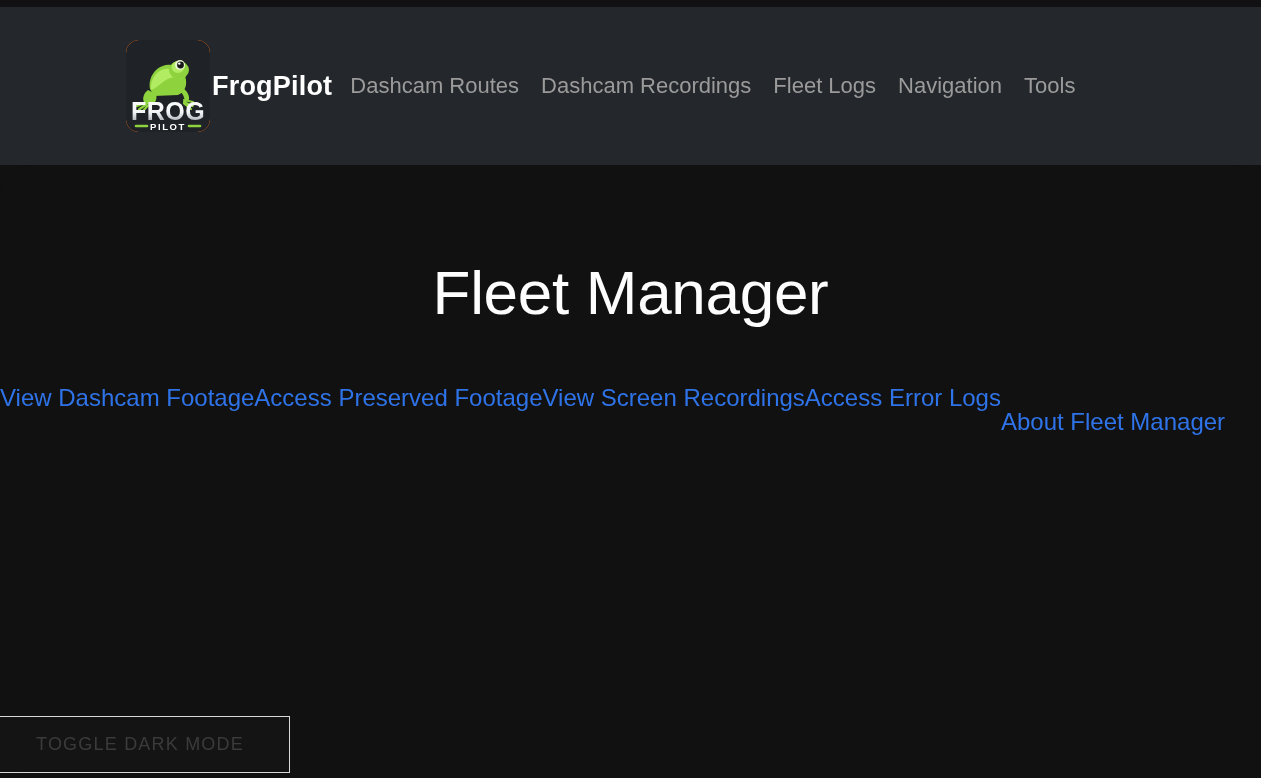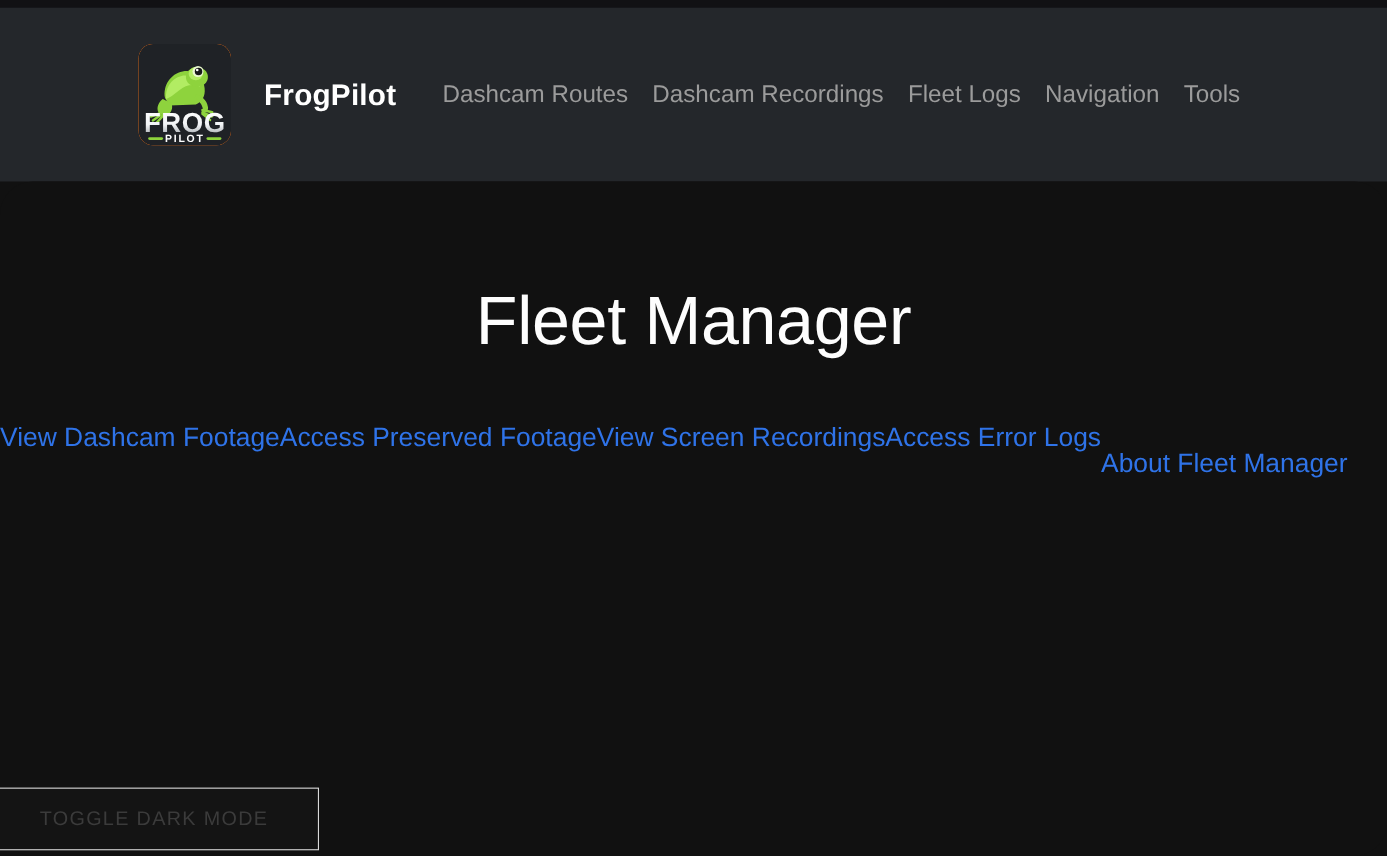--- a/index.html
+++ b/index.html
@@ -46,32 +46,32 @@
     height: 92px;
     border-radius: 13px;
     background: #f97316;
     position: relative;
     overflow: hidden;
     flex: 0 0 auto;
   }
   .logo-badge svg { display: block; width: 84px; height: 92px; }
 
   .brand-name {
-    margin-left: 30px;
+    margin-left: 2px;
     color: #ffffff;
     font-size: 27px;
     font-weight: 700;
     letter-spacing: 0.2px;
     white-space: nowrap;
   }
 
   .nav-links {
     display: flex;
     align-items: center;
-    margin-left: 42px;
+    margin-left: 18px;
     gap: 22px;
   }
   .nav-link {
     color: #9b9b9b;
     font-size: 22px;
     text-decoration: none;
     white-space: nowrap;
     cursor: pointer;
     line-height: 1;
   }

